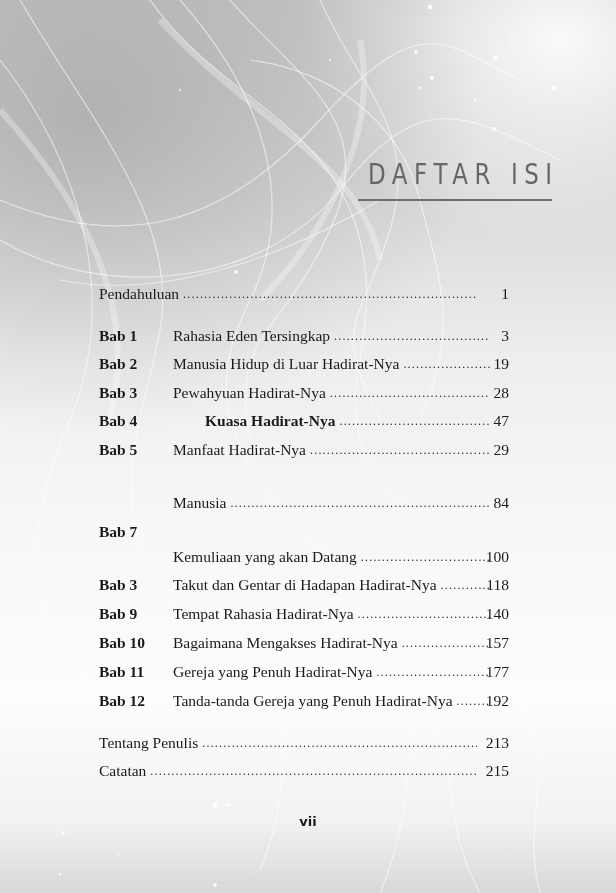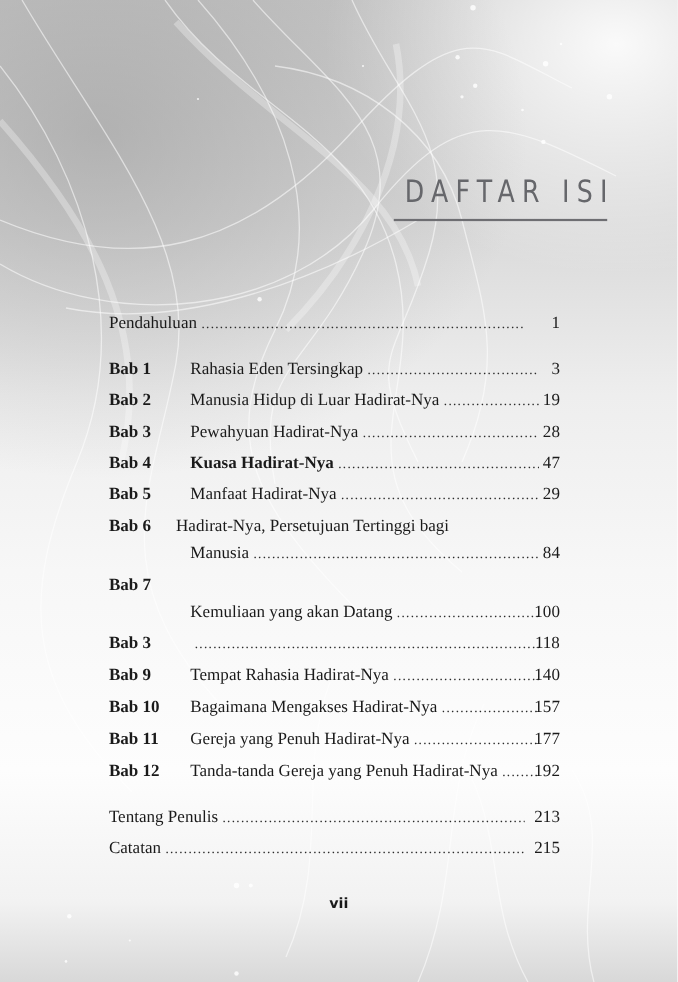--- a/index.html
+++ b/index.html
@@ -44,21 +44,21 @@
     .row .label .leader {
       flex: 1 1 auto; overflow: hidden; margin-left: 4px;
       letter-spacing: 1.2px; font-size: 12px; color: #2a2a2a;
     }
     .row .page {
       position: absolute; right: 0; top: 0; text-align: right;
     }
     .row.full .label { left: 0; width: 378px; }
     .row.chap .label { left: 74px; width: 317px; }
     .row .cont { position: absolute; left: 61px; top: 0; white-space: nowrap; }
-    .bold { font-weight: bold; }
+    .bold { font-weight: bold; margin-left: 32px; }
     .folio {
       position: absolute; left: 0; width: 616px; top: 814px; text-align: center;
       font-family: "DejaVu Sans", "Liberation Sans", sans-serif;
       font-weight: bold; font-size: 13px; color: #1a1a1a;
     }
   </style>
 </head>
 <body>
 
 <div class="bg">
@@ -158,24 +158,20 @@
 
   <div class="row chap" style="top:440px">
     <span class="num">Bab 5</span>
     <div class="label">
       <span class="text">Manfaat Hadirat-Nya</span>
       <span class="leader">..................................................................................................................................</span>
     </div>
     <span class="page">29</span>
   </div>
 
-  <div class="row chap" style="top:469px">
-    <span class="num">Bab 6</span>
-    <span class="cont">Hadirat-Nya, Persetujuan Tertinggi bagi</span>
-  </div>
   <div class="row chap" style="top:493px">
     <div class="label">
       <span class="text">Manusia</span>
       <span class="leader">..................................................................................................................................</span>
     </div>
     <span class="page">84</span>
   </div>
 
   <div class="row chap" style="top:522px">
     <span class="num">Bab 7</span>
@@ -184,20 +180,21 @@
     <div class="label">
       <span class="text">Kemuliaan yang akan Datang</span>
       <span class="leader">..................................................................................................................................</span>
     </div>
     <span class="page">100</span>
   </div>
 
   <div class="row chap" style="top:575px">
     <span class="num">Bab 3</span>
     <div class="label">
+      <span class="text">Takut dan Gentar di Hadapan Hadirat-Nya</span>
       <span class="leader">..................................................................................................................................</span>
     </div>
     <span class="page">118</span>
   </div>
 
   <div class="row chap" style="top:604px">
     <span class="num">Bab 9</span>
     <div class="label">
       <span class="text">Tempat Rahasia Hadirat-Nya</span>
       <span class="leader">..................................................................................................................................</span>

